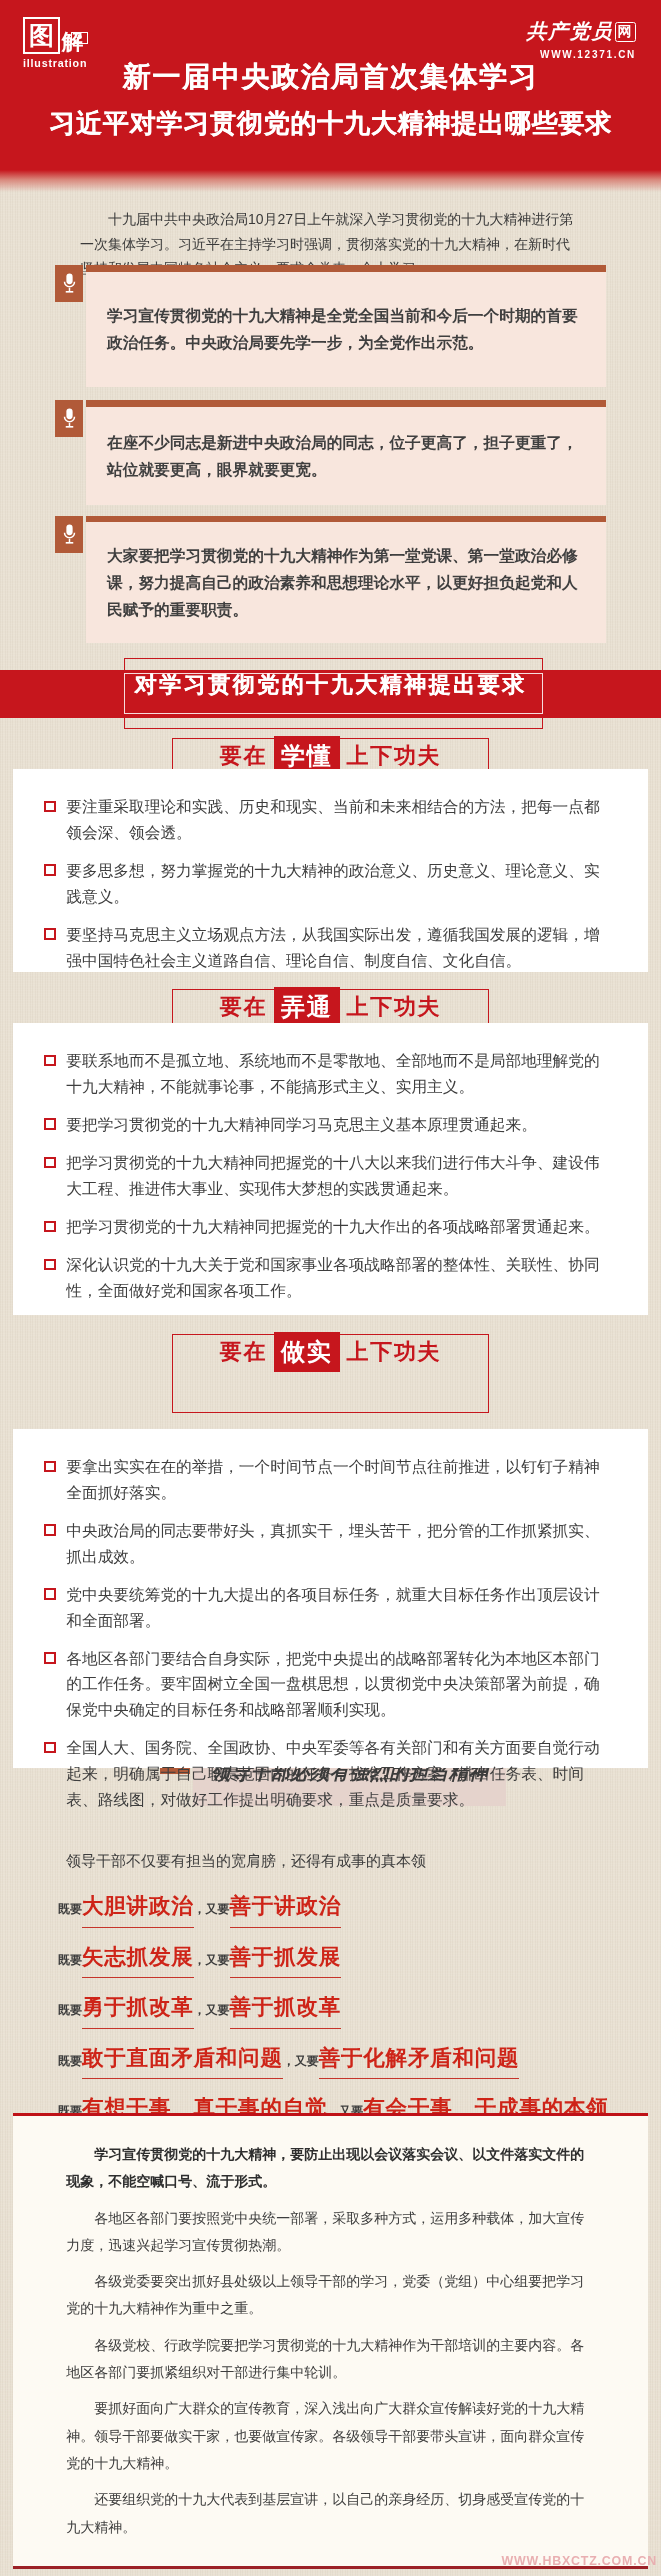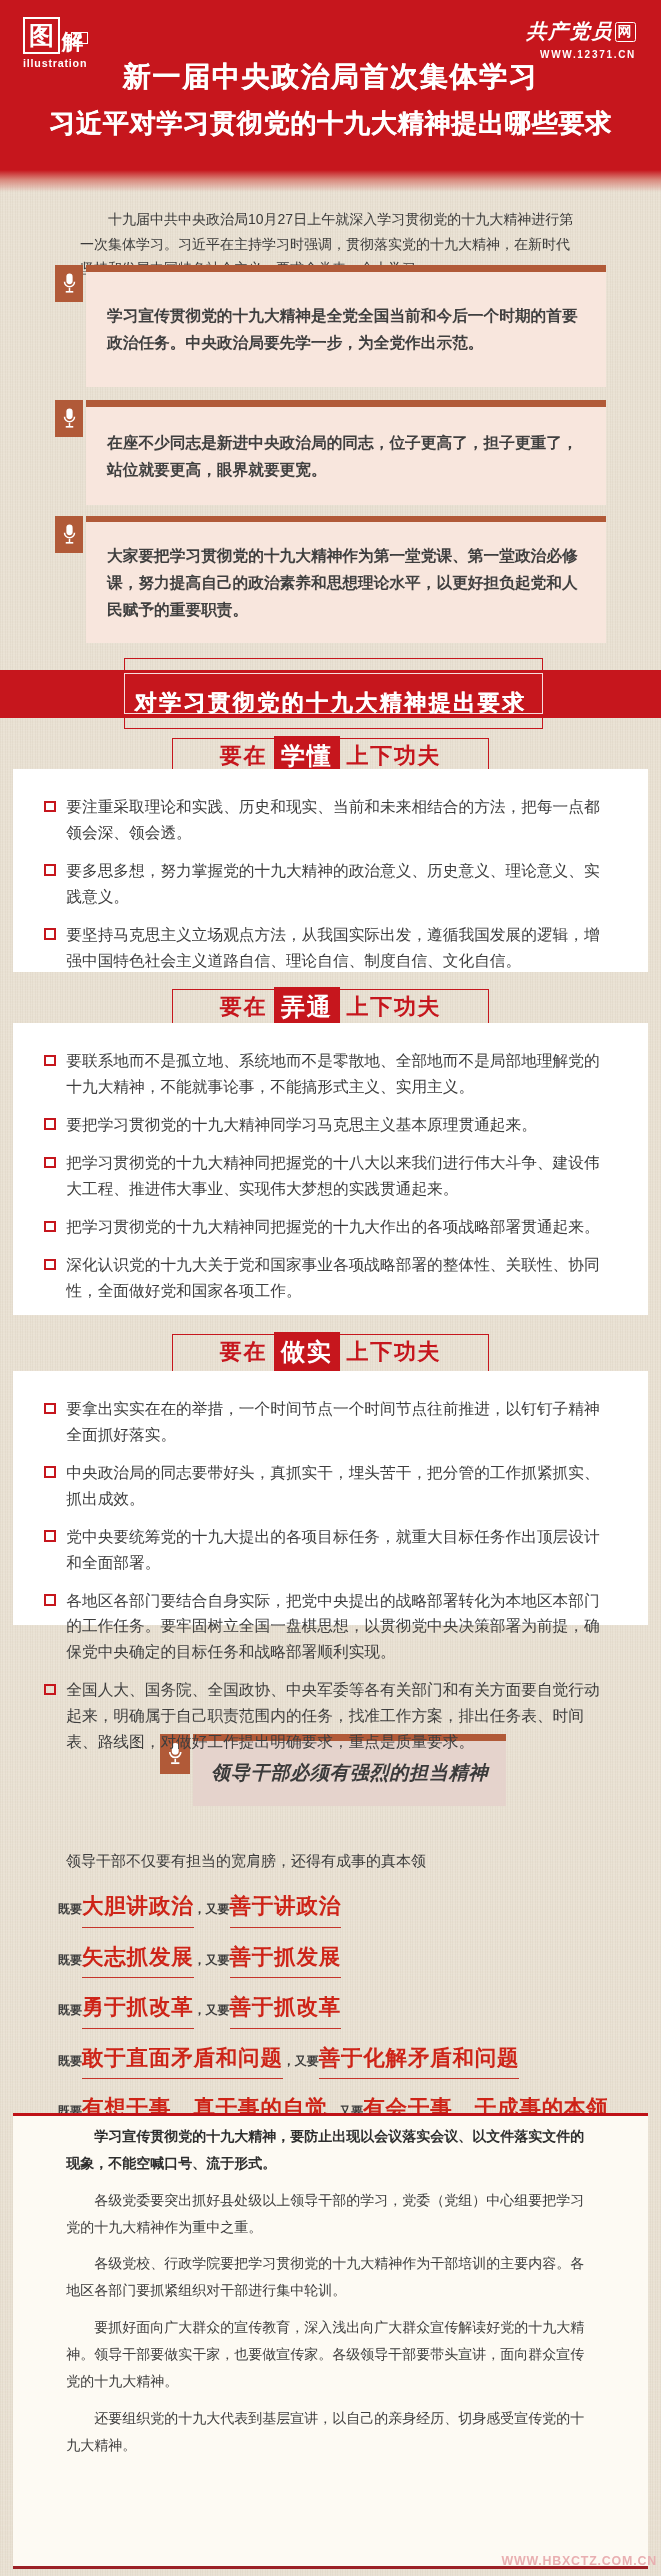--- a/index.html
+++ b/index.html
@@ -44,35 +44,35 @@
   .mic-sq{flex:none;width:28px;height:37px;background:#b15a38;margin-right:2.5px;
     display:flex;align-items:center;justify-content:center;}
   .q-box{flex:1;height:100%;display:flex;flex-direction:column;}
   .q-bar{height:6.6px;background:#b15a38;}
   .q-body{flex:1;background:#f8e6dd;display:flex;align-items:center;padding:0 25px 0 21.5px;}
   .q-text{font-size:15.7px;font-weight:600;line-height:1.72;color:#3f3f3f;margin:0;}
   
   .band-wrap{position:absolute;top:658px;left:0;right:0;height:71px;}
   .band-outline{position:absolute;left:124px;width:417px;top:0;bottom:0;border:1.7px solid #c6161d;}
   .band{position:absolute;top:11.6px;left:0;right:0;height:48px;background:#c6161d;
-    display:flex;align-items:flex-end;justify-content:center;}
+    display:flex;align-items:flex-start;justify-content:center;}
   .band-inner{position:absolute;top:15px;bottom:15px;left:124px;width:417px;
     border:0.8px solid rgba(255,255,255,.85);pointer-events:none;}
   .band-text{color:#fff;font-size:22px;font-weight:900;letter-spacing:2.5px;text-shadow:0.4px 0 0 #fff;}
   
   .sec-head{position:absolute;left:172px;width:317px;height:79px;border:1.7px solid #c6161d;
     box-sizing:border-box;display:flex;align-items:center;justify-content:center;
     padding-bottom:43px;z-index:1;}
   .sh1{top:738px;} .sh2{top:989px;} .sh3{top:1334px;}
   .sec-pre,.sec-post{color:#c6161d;font-size:22px;font-weight:900;letter-spacing:1.7px;}
   .sec-chip{background:#c6161d;color:#fff;font-size:24px;font-weight:900;letter-spacing:1.7px;
     padding:4.1px 7.4px;margin:0 6.6px;}
   .card{position:absolute;left:13.2px;right:13.2px;background:#fff;z-index:2;
     box-sizing:border-box;padding:25px 33px 8.3px 31px;}
-  .card1{top:769px;height:203px;} .card2{top:1023px;height:292px;} .card3{top:1371px;height:254px;}
+  .card1{top:769px;height:203px;} .card2{top:1023px;height:292px;} .card3{top:1429px;height:339px;}
   .item{display:flex;margin-bottom:12.4px;}
   .sq{flex:none;width:7.4px;height:7.4px;border:2.5px solid #c6161d;margin:6.6px 10.7px 0 0;}
   .item p{margin:0;font-size:15.7px;line-height:1.64;color:#3e3e3e;}
   
   .lead-box{position:absolute;top:1734px;left:160px;width:346px;height:72px;display:flex;}
   .lead-mic{flex:none;width:30px;height:40px;background:#b15a38;margin-right:3.3px;
     display:flex;align-items:center;justify-content:center;}
   .lead-col{flex:1;display:flex;flex-direction:column;}
   .lead-bar{height:6.6px;background:#b15a38;}
   .lead-body{flex:1;background:#e5d3cc;display:flex;align-items:center;justify-content:center;}
@@ -80,21 +80,21 @@
   
   .pairs{position:absolute;top:1852px;left:58px;right:33px;}
   .pairs-intro{font-size:15px;color:#3c3c3c;margin:0 8px 20px;}
   .pair{margin-bottom:14px;}
   .pair-pre,.pair-mid{font-size:12px;color:#3c3c3c;font-weight:600;}
   .pair-a,.pair-b{display:inline-block;font-size:21.5px;font-weight:900;color:#ce2418;
     letter-spacing:0.8px;padding-bottom:6.6px;border-bottom:1.7px solid #c6342a;}
   
   .footer-card{position:absolute;top:2113px;left:13.2px;right:13.2px;bottom:7.4px;background:#fdfaf3;
     border-top:3.3px solid #bf1117;border-bottom:3.3px solid #9c2126;
-    box-sizing:border-box;padding:7px 53px 10px;}
+    box-sizing:border-box;padding:25px 53px 10px;}
   .fp{font-size:14px;line-height:1.95;color:#3d3d3d;text-indent:2em;margin:0 0 9px;}
   .fp.flag-on{font-weight:800;color:#2e2e2e;}
   .watermark{position:absolute;bottom:8.3px;right:4.1px;font-size:12.4px;font-weight:800;
     color:#e9afb1;letter-spacing:0.8px;z-index:3;}
 </style>
 </head>
 <body>
 
 <div class="poster">
 
@@ -308,20 +308,21 @@
         <div class="pair">
           <span class="pair-pre">既要</span><span class="pair-a">有想干事、真干事的自觉</span><span class="pair-mid">，又要</span><span class="pair-b">有会干事、干成事的本领</span>
         </div>
       </div>
   </div>
 
   <div class="footer-card">
 
       <p class="fp flag-on">学习宣传贯彻党的十九大精神，要防止出现以会议落实会议、以文件落实文件的现象，不能空喊口号、流于形式。</p>
 
+      <p class="fp">各地区各部门要按照党中央统一部署，采取多种方式，运用多种载体，加大宣传力度，迅速兴起学习宣传贯彻热潮。</p>
 
       <p class="fp">各级党委要突出抓好县处级以上领导干部的学习，党委（党组）中心组要把学习党的十九大精神作为重中之重。</p>
 
       <p class="fp">各级党校、行政学院要把学习贯彻党的十九大精神作为干部培训的主要内容。各地区各部门要抓紧组织对干部进行集中轮训。</p>
 
       <p class="fp">要抓好面向广大群众的宣传教育，深入浅出向广大群众宣传解读好党的十九大精神。领导干部要做实干家，也要做宣传家。各级领导干部要带头宣讲，面向群众宣传党的十九大精神。</p>
 
       <p class="fp">还要组织党的十九大代表到基层宣讲，以自己的亲身经历、切身感受宣传党的十九大精神。</p>
     </div>
 

